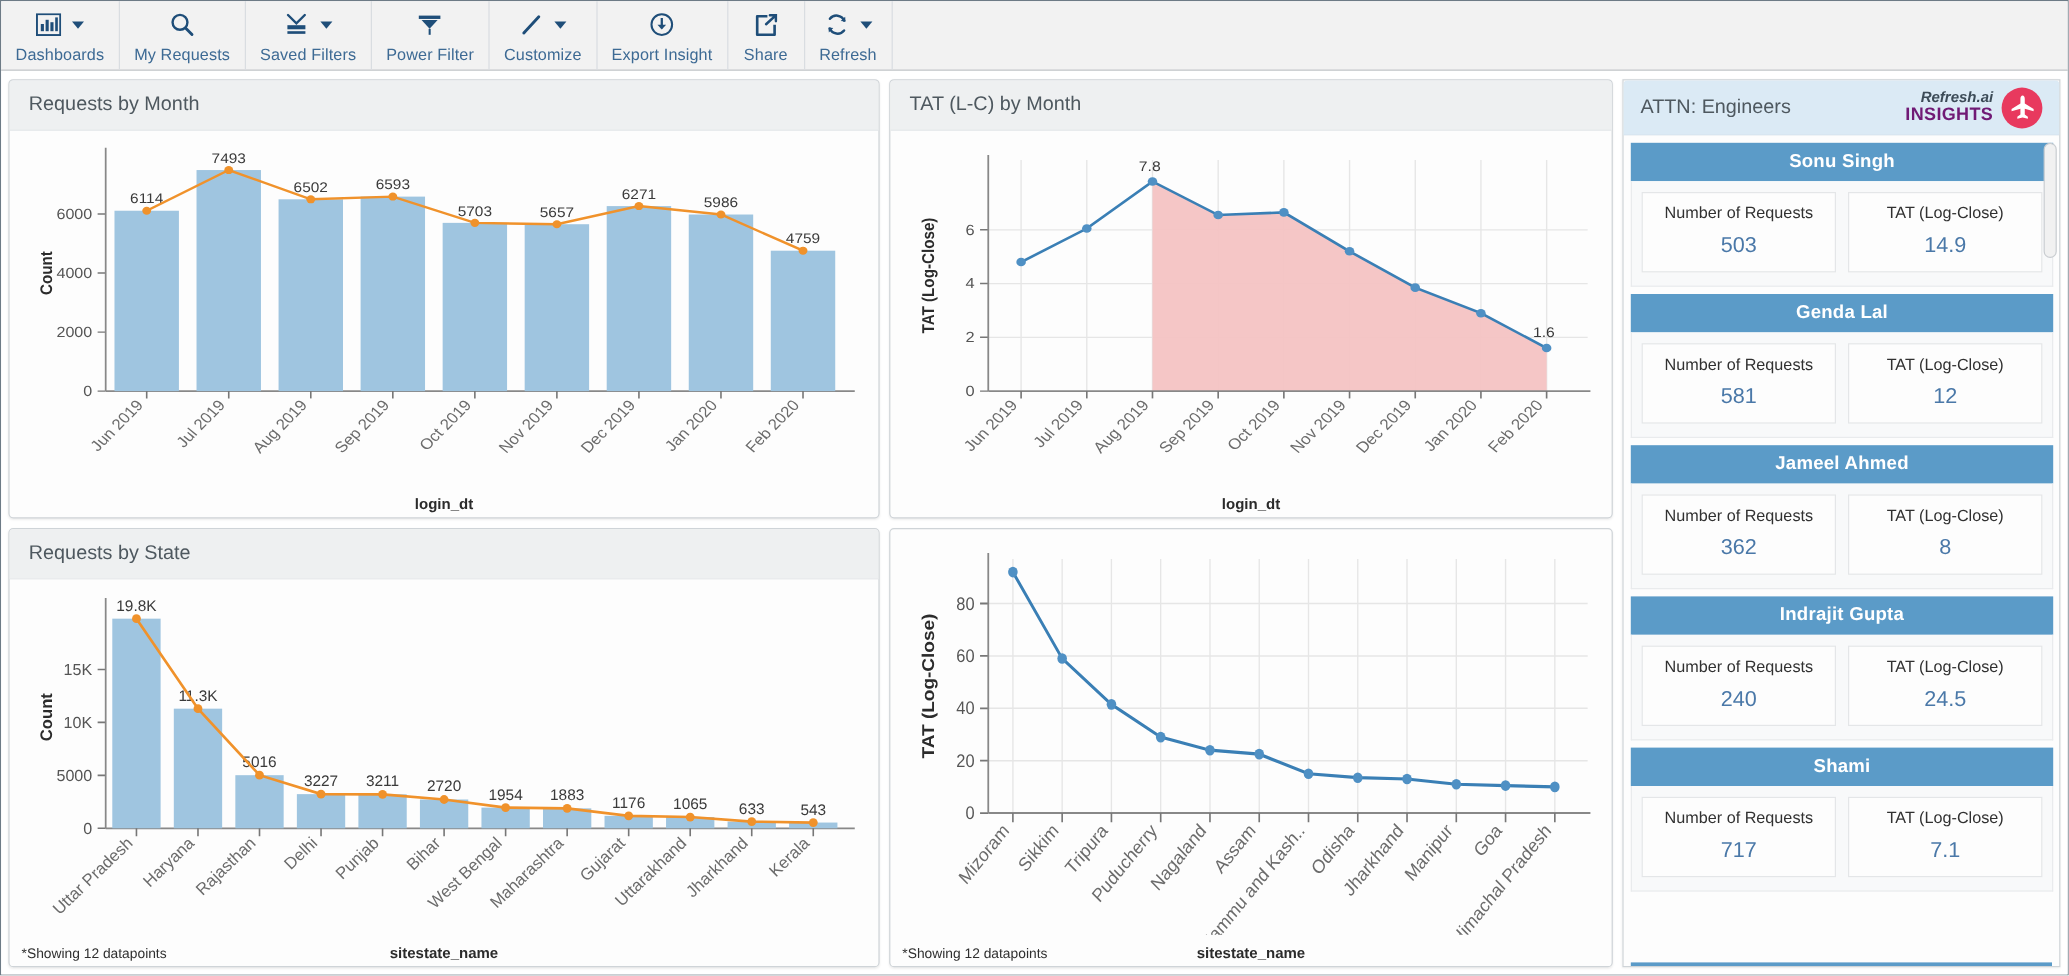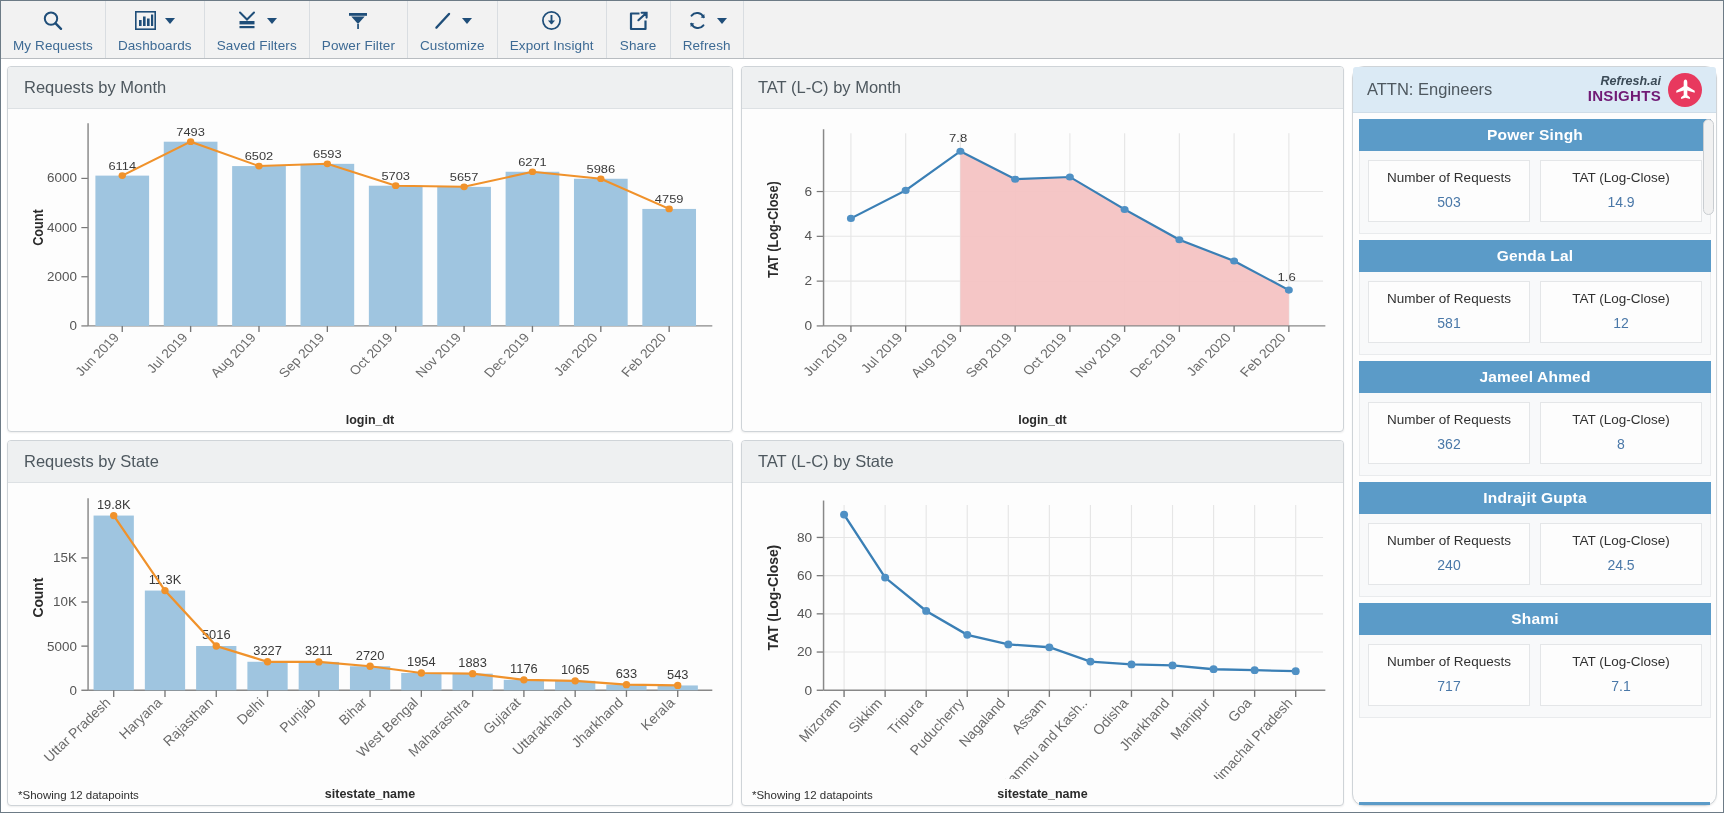--- a/index.html
+++ b/index.html
@@ -88,21 +88,21 @@
   
   .callout { position: absolute; pointer-events: none; }
   .bubble-txt { position: absolute; left: 0; right: 0; top: 18px; text-align: center; line-height: 1.05; }
   .bubble-l1 { font-size: 26px; font-weight: bold; color: #111; display: block; }
   .bubble-l2 { font-size: 26px; font-weight: bold; color: #c00000; display: block; margin-top: 2px; }
 
   
   .right-panel {
     width: 365px; flex: 0 0 365px;
     background: #fdfdfd;
-    border: 1px solid #cfd4d8; border-radius: 12px;
+    border: 1px solid #cfd4d8; border-radius: 0;
     display: flex; flex-direction: column; min-height: 0;
     box-shadow: 0 1px 2px rgba(0,0,0,.07);
   }
   .rp-head {
     background: #dbeaf5; border-bottom: 1px solid #cfdde8;
     padding: 9px 14px; display: flex; align-items: center; justify-content: space-between;
     border-radius: 3px 3px 0 0; flex: 0 0 auto; height: 46px;
   }
   .rp-title { font-size: 16.5px; color: #4e585f; }
   .brand { display: flex; align-items: center; gap: 7px; }
@@ -122,60 +122,60 @@
   }
   .eng-metrics {
     display: flex; gap: 10px; padding: 9px 8px 11px 8px;
     background: #f8f9fa; border: 1px solid #e9ebed; border-top: none;
   }
   .metric {
     flex: 1; border: 1px solid #e4e6e8; background: #fdfdfd;
     padding: 9px 4px 11px 4px; text-align: center;
   }
   .metric-lbl { font-size: 13.5px; color: #313131; }
-  .metric-val { font-size: 14px; color: #4a78a8; margin-top: 9px; }
+  .metric-val { font-size: 18px; color: #4a78a8; margin-top: 9px; }
   .rp-scrollbar {
     position: absolute; right: 2px; top: 6px; width: 11px; height: 96px;
     background: #f1f1f1; border: 1px solid #c9cdd1; border-radius: 6px;
   }
   .rp-bottombar { height: 3px; background: #5b9bc8; margin: 0 6px; flex: 0 0 auto; }
 </style>
 </head>
 <body>
 
 <div class="app">
 
   <div class="toolbar">
-
-    <div class="tb-item">
-      <div class="tb-top">
-        <span class="tb-icon">
-          <svg width="21" height="21" viewBox="0 0 21 21">
-            <circle cx="9" cy="8.6" r="6.2" fill="none" stroke="#1f4e79" stroke-width="2"></circle>
-            <line x1="13.6" y1="13.3" x2="19" y2="18.8" stroke="#1f4e79" stroke-width="2.4" stroke-linecap="round"></line>
-          </svg>
-        </span>
-      </div>
-      <span class="tb-label">My Requests</span>
-    </div>
 
     <div class="tb-item">
       <div class="tb-top">
         <span class="tb-icon">
           <svg width="21" height="19" viewBox="0 0 21 19">
             <rect x="0.8" y="0.8" width="19.4" height="17.4" fill="none" stroke="#1f4e79" stroke-width="1.6"></rect>
             <rect x="4" y="9" width="2.6" height="6" fill="#1f4e79"></rect>
             <rect x="8" y="5.5" width="2.6" height="9.5" fill="#1f4e79"></rect>
             <rect x="12" y="7.5" width="2.6" height="7.5" fill="#1f4e79"></rect>
             <rect x="16" y="3.5" width="2.2" height="11.5" fill="#1f4e79"></rect>
           </svg>
         </span>
         <span class="tb-caret"></span>
       </div>
       <span class="tb-label">Dashboards</span>
+    </div>
+
+    <div class="tb-item">
+      <div class="tb-top">
+        <span class="tb-icon">
+          <svg width="21" height="21" viewBox="0 0 21 21">
+            <circle cx="9" cy="8.6" r="6.2" fill="none" stroke="#1f4e79" stroke-width="2"></circle>
+            <line x1="13.6" y1="13.3" x2="19" y2="18.8" stroke="#1f4e79" stroke-width="2.4" stroke-linecap="round"></line>
+          </svg>
+        </span>
+      </div>
+      <span class="tb-label">My Requests</span>
     </div>
 
     <div class="tb-item">
       <div class="tb-top">
         <span class="tb-icon">
           <svg width="22" height="19" viewBox="0 0 22 19">
             <path d="M4 1.5 L11 8.5 L18 1.5" fill="none" stroke="#1f4e79" stroke-width="2" stroke-linecap="round"></path>
             <rect x="3.5" y="10" width="15" height="3.4" fill="#1f4e79"></rect>
             <rect x="3.5" y="15" width="15" height="2.2" fill="#1f4e79"></rect>
           </svg>
@@ -481,21 +481,20 @@
                 </g>
             </svg>
           </div>
           <div class="panel-foot">
             <div class="foot-note">*Showing 12 datapoints</div>
             <div class="foot-axis">sitestate_name</div>
           </div>
         </div>
 
         <div class="panel" style="flex:0.88">
-          <div class="panel-head">TAT (L-C) by State</div>
           <div class="panel-body">
             <svg class="plot" viewBox="0 0 520 265" preserveAspectRatio="none">
               <g id="tbs-plot">
                   <line x1="86" y1="18" x2="86" y2="185" class="grid-line"></line>
                   <line x1="122" y1="18" x2="122" y2="185" class="grid-line"></line>
                   <line x1="158" y1="18" x2="158" y2="185" class="grid-line"></line>
                   <line x1="194" y1="18" x2="194" y2="185" class="grid-line"></line>
                   <line x1="230" y1="18" x2="230" y2="185" class="grid-line"></line>
                   <line x1="266" y1="18" x2="266" y2="185" class="grid-line"></line>
                   <line x1="302" y1="18" x2="302" y2="185" class="grid-line"></line>
@@ -581,21 +580,21 @@
             <svg width="23" height="23" viewBox="0 0 24 24">
               <path d="M12 1.6 C13.1 1.6 13.9 2.9 13.9 4.6 L13.9 8.6 L21.6 13.3 L21.6 15.4 L13.9 13.1 L13.9 18.1 L16.6 20.1 L16.6 21.8 L12 20.7 L7.4 21.8 L7.4 20.1 L10.1 18.1 L10.1 13.1 L2.4 15.4 L2.4 13.3 L10.1 8.6 L10.1 4.6 C10.1 2.9 10.9 1.6 12 1.6 Z" fill="#ffffff"></path>
             </svg>
           </span>
         </div>
       </div>
 
       <div class="rp-scroll">
         <div id="eng-list">
             <div class="eng-card">
-              <div class="eng-name">Power Singh</div>
+              <div class="eng-name">Sonu Singh</div>
               <div class="eng-metrics">
                 <div class="metric">
                   <div class="metric-lbl">Number of Requests</div>
                   <div class="metric-val">503</div>
                 </div>
                 <div class="metric">
                   <div class="metric-lbl">TAT (Log-Close)</div>
                   <div class="metric-val">14.9</div>
                 </div>
               </div>

